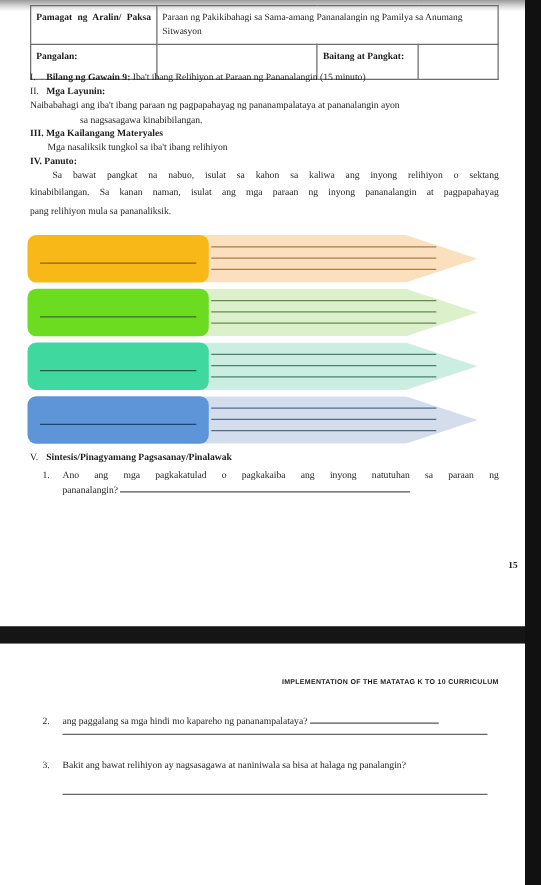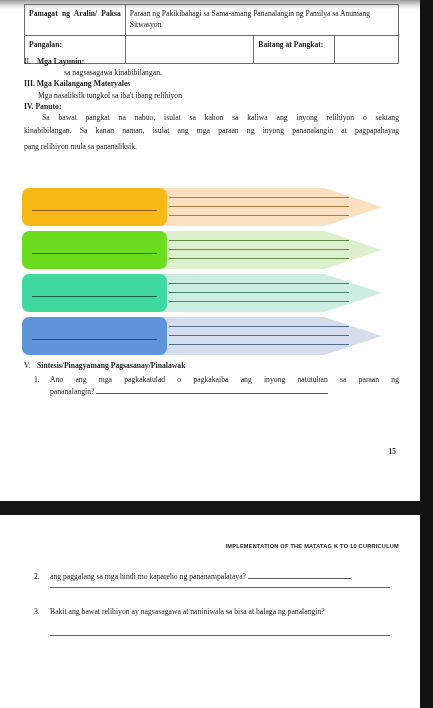--- a/index.html
+++ b/index.html
@@ -198,21 +198,21 @@
     height: 7px;
     vertical-align: baseline;
   }
   .rule-block {
     margin: 5px 0 0 26px;
     border-bottom: 0.8px solid #666;
     height: 0;
   }
   .pgnum {
     position: absolute;
-    right: 24px; top: 447px;
+    right: 6px; top: 447px;
     font-size: 7.4px;
     font-weight: bold;
     color: #1d1d1d;
   }
 
   
   .run-head {
     position: absolute;
     left: 0; right: 21px;
     top: 28px;
@@ -249,24 +249,29 @@
         <td class="lbl-plain cell-h2" style="width:92px">Pangalan:</td>
         <td class="val cell-h2" style="width:120px"></td>
         <td class="lbl-plain cell-h2" style="width:72px">Baitang at Pangkat:</td>
         <td class="val cell-h2" style="width:55px"></td>
       </tr>
     </tbody>
       </table>
 
     <div class="body-wrap">
 
+      <p class="ln">
+        <span class="roman">I.</span><b>Bilang ng Gawain 9:</b>
+        <span>Iba't ibang Relihiyon at Paraan ng Pananalangin (15 minuto)</span>
+      </p>
 
       <p class="ln">
         <span class="roman">II.</span><b>Mga Layunin:</b>
       </p>
+      <p class="ln">Naibabahagi ang iba't ibang paraan ng pagpapahayag ng pananampalataya at pananalangin ayon</p>
       <p class="ln indent-1">sa nagsasagawa kinabibilangan.</p>
 
       <p class="ln">
         <span class="roman-wide"></span><b>III.</b>
         <b>Mga Kailangang Materyales</b>
       </p>
       <p class="ln indent-2">Mga nasaliksik tungkol sa iba't ibang relihiyon</p>
 
       <p class="ln">
         <span class="roman-wide"></span><b>IV.</b>

